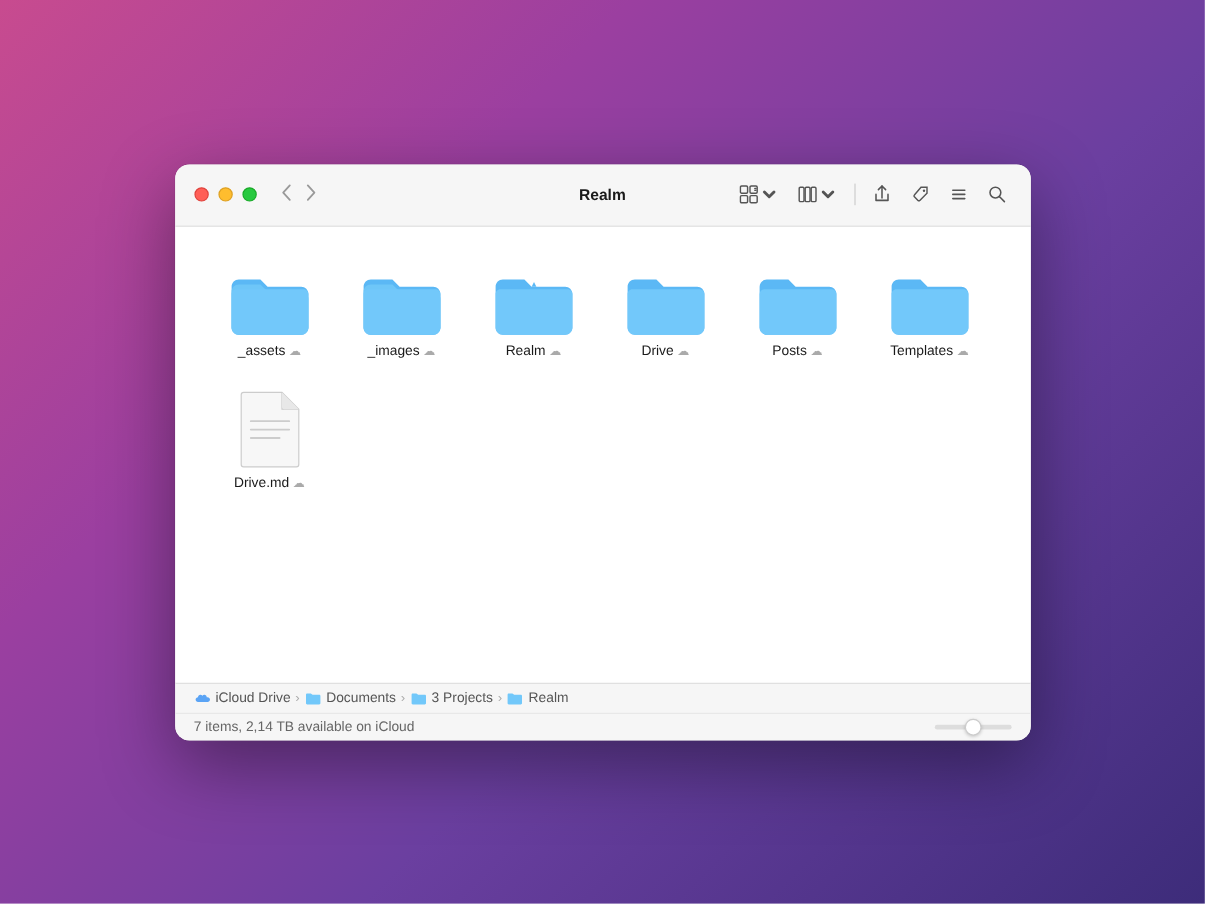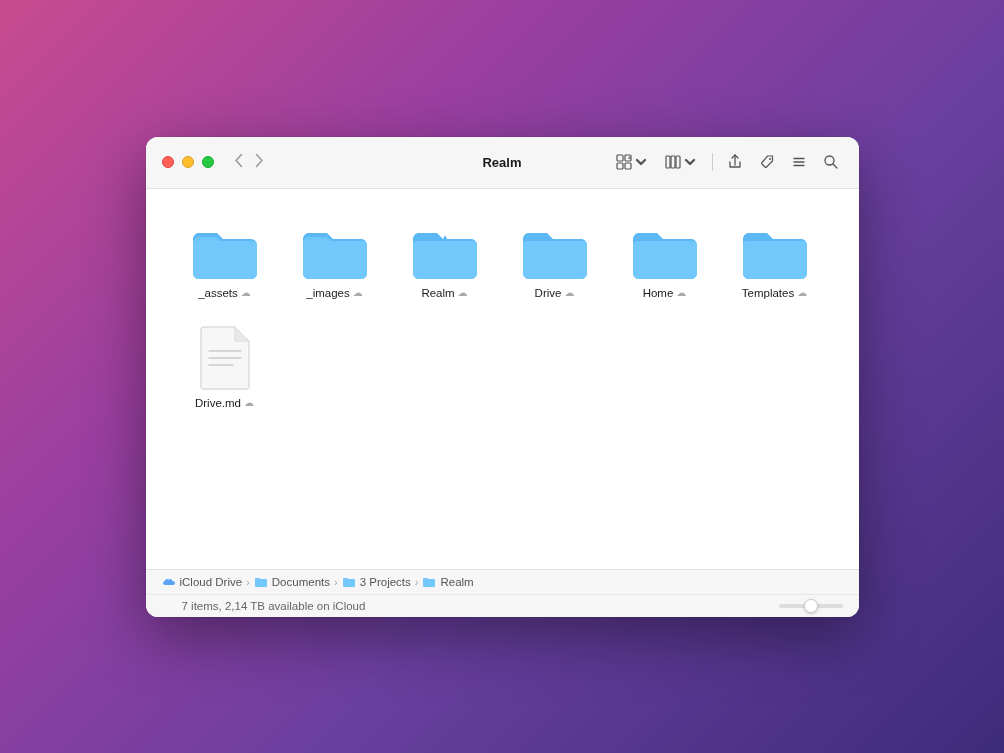--- a/index.html
+++ b/index.html
@@ -203,21 +203,20 @@
     .status-info {
       display: flex;
       align-items: center;
       justify-content: space-between;
       padding: 5px 16px;
     }
 
     .status-text {
       font-size: 11.5px;
       color: #666;
-      margin-left: 20px;
     }
 
     .size-slider {
       display: flex;
       align-items: center;
       gap: 4px;
     }
 
     .slider-track {
       width: 64px;
@@ -393,21 +392,21 @@
       </div>
 
       <div class="file-item">
         <div class="folder-icon">
           <svg viewBox="0 0 72 60" fill="none" xmlns="http://www.w3.org/2000/svg">
             <path d="M4 18C4 14.7 6.7 12 10 12H28L34 18H62C65.3 18 68 20.7 68 24V52C68 55.3 65.3 58 62 58H10C6.7 58 4 55.3 4 52V18Z" fill="#5BB8F5"></path>
             <path d="M4 24C4 21.8 5.8 20 8 20H64C66.2 20 68 21.8 68 24V52C68 55.3 65.3 58 62 58H10C6.7 58 4 55.3 4 52V24Z" fill="#72C8FA"></path>
           </svg>
         </div>
         <div class="file-label">
-          <span>Home</span>
+          <span>Posts</span>
           <span class="icloud-badge">☁</span>
         </div>
       </div>
 
       <div class="file-item">
         <div class="folder-icon">
           <svg viewBox="0 0 72 60" fill="none" xmlns="http://www.w3.org/2000/svg">
             <path d="M4 18C4 14.7 6.7 12 10 12H28L34 18H62C65.3 18 68 20.7 68 24V52C68 55.3 65.3 58 62 58H10C6.7 58 4 55.3 4 52V18Z" fill="#5BB8F5"></path>
             <path d="M4 24C4 21.8 5.8 20 8 20H64C66.2 20 68 21.8 68 24V52C68 55.3 65.3 58 62 58H10C6.7 58 4 55.3 4 52V24Z" fill="#72C8FA"></path>
           </svg>

